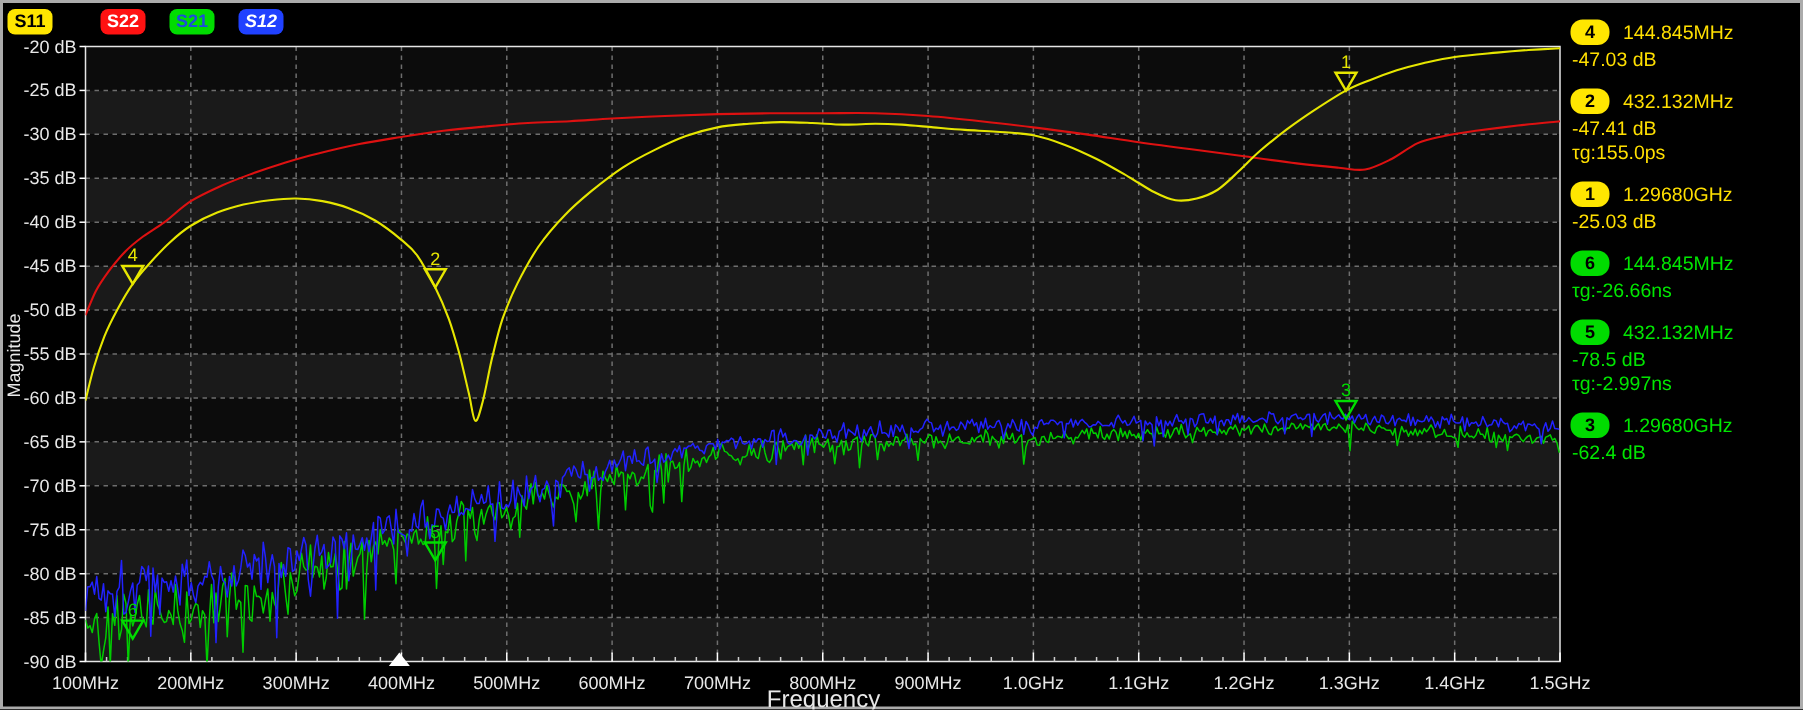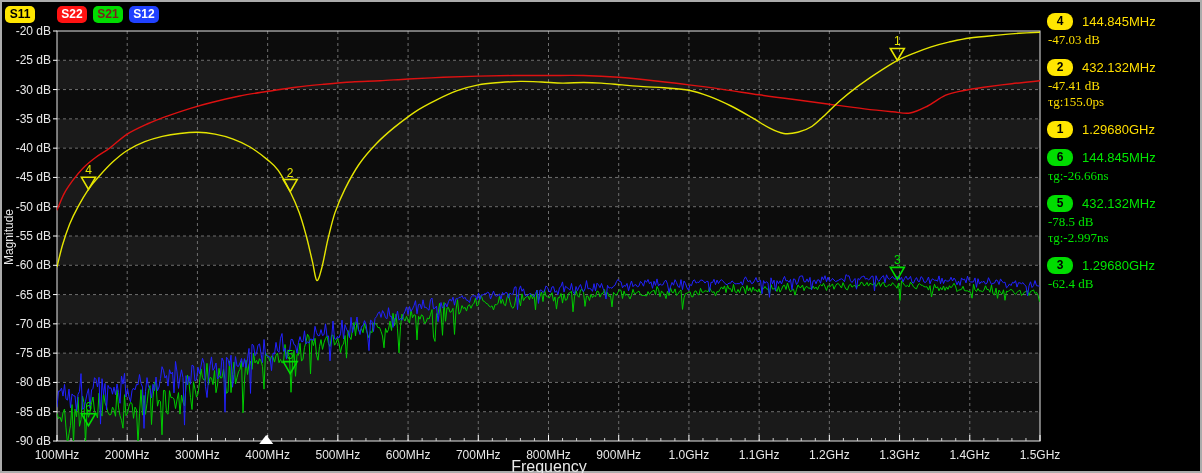--- a/index.html
+++ b/index.html
@@ -1,38 +1,38 @@
 <!DOCTYPE html>
 <html><head>
 <meta charset="utf-8">
 <style>
   html,body{margin:0;padding:0;background:#000;}
   body{width:1202px;height:473px;overflow:hidden;font-family:"Liberation Sans",sans-serif;position:relative;}
   .window{position:absolute;inset:0;background:#000;border:2px solid #ababab;box-sizing:border-box;}
-  .legend{position:absolute;top:6px;left:5px;display:flex;gap:6px;z-index:6;}
+  .legend{position:absolute;top:6px;left:5px;display:flex;gap:16px;z-index:6;}
   .lg{display:inline-block;min-width:22px;padding:1px 4px;border-radius:5px;font-size:12px;font-weight:700;line-height:15px;text-align:center;cursor:default;}
   #plot{position:absolute;left:0;top:0;z-index:2;}
   .freq-label{position:absolute;left:0;top:458px;width:1098px;text-align:center;color:#e8e8e8;font-size:16px;z-index:3;}
   .mag-label{position:absolute;top:237px;left:9px;transform:translate(-50%,-50%) rotate(-90deg);color:#e8e8e8;font-size:12px;white-space:nowrap;z-index:3;}
   .readouts{position:absolute;left:1047px;top:13px;width:152px;z-index:4;}
   .marker-block{margin-bottom:11px;font-size:13px;line-height:16px;}
   .mb-row1{display:flex;align-items:center;gap:9px;margin-bottom:2px;}
   .mb-badge{min-width:26px;height:17px;border-radius:8px;color:#000;text-align:center;line-height:17px;font-size:12px;font-weight:600;}
-  .mb-db,.mb-tg{padding-left:1px;font-family:Liberation Serif, serif;}
+  .mb-db,.mb-tg{padding-left:1px;}
 </style>
 </head>
 <body>
 
 <div class="window"></div>
 
 <div class="legend">
   <span class="lg" style="background: rgb(255, 230, 0); color: rgb(0, 0, 0);">S11</span>
   <span class="lg" style="background: rgb(255, 18, 18); color: rgb(255, 255, 255); margin-left: 16px;">S22</span>
-  <span class="lg" style="background: rgb(0, 220, 0); color: #7f1d1d;">S21</span>
-  <span class="lg" style="background: rgb(32, 65, 255); color: rgb(255, 255, 255);">S12</span>
+  <span class="lg" style="background: rgb(0, 220, 0); color: #1d4ed8;">S21</span>
+  <span class="lg" style="background: rgb(32, 65, 255); color: rgb(255, 255, 255); font-style: italic;">S12</span>
 </div>
 
 <svg id="plot" width="1202" height="473" viewBox="0 0 1202 473">
     <defs>
       <clipPath id="plotclip">
         <rect x="57" y="31" width="983" height="410"></rect>
       </clipPath>
     </defs>
     <rect x="57" y="31" width="983" height="29.285714285714285" fill="#0c0c0c"></rect>
     <rect x="57" y="60.285714285714285" width="983" height="29.285714285714285" fill="#1a1a1a"></rect>
@@ -229,20 +229,21 @@
       <span class="mb-freq">432.132MHz</span>
     </div>
     <div class="mb-db">-47.41 dB</div>
     <div class="mb-tg">τg:155.0ps</div>
   </div>
   <div class="marker-block" style="color: rgb(255, 223, 0);">
     <div class="mb-row1">
       <span class="mb-badge" style="background: rgb(255, 230, 0); color: rgb(0, 0, 0);">1</span>
       <span class="mb-freq">1.29680GHz</span>
     </div>
+    <div class="mb-db">-25.03 dB</div>
   </div>
   <div class="marker-block" style="color: rgb(0, 230, 0);">
     <div class="mb-row1">
       <span class="mb-badge" style="background: rgb(0, 220, 0); color: rgb(0, 0, 0);">6</span>
       <span class="mb-freq">144.845MHz</span>
     </div>
     <div class="mb-tg">τg:-26.66ns</div>
   </div>
   <div class="marker-block" style="color: rgb(0, 230, 0);">
     <div class="mb-row1">

